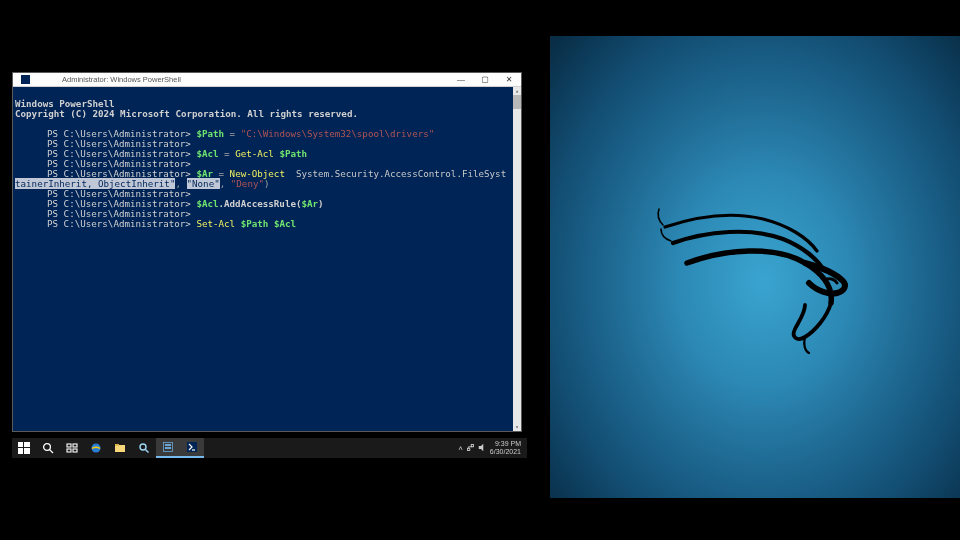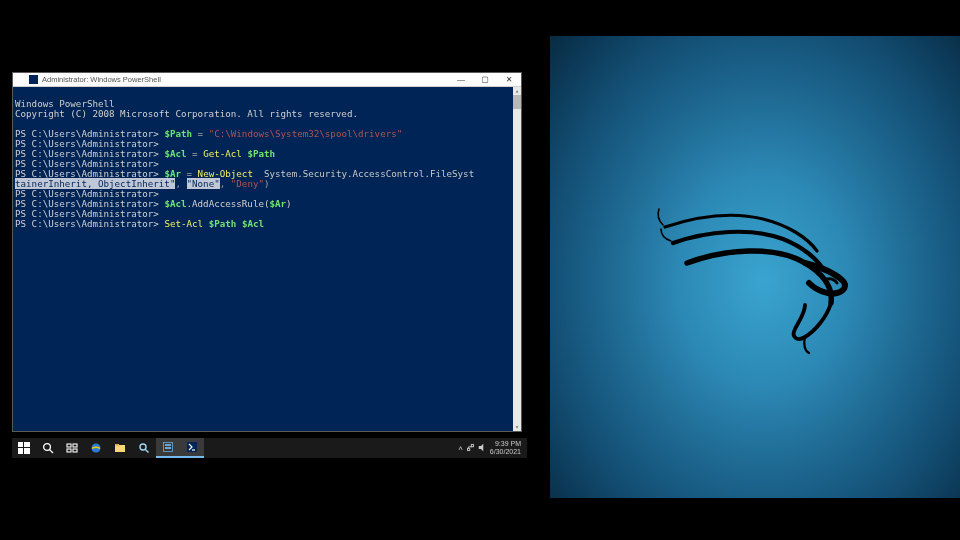--- a/index.html
+++ b/index.html
@@ -24,22 +24,23 @@
     border: 1px solid #5a5a5a;
     display: flex; flex-direction: column;
     box-shadow: 0 2px 8px rgba(0,0,0,0.4);
   }
   .ps-titlebar {
     height: 14px;
     background: #fdfdfd;
     display: flex; align-items: center;
     font-size: 7.5px;
     color: #555;
-    padding-left: 16px;
+    padding-left: 8px;
     border-bottom: 1px solid #d0d0d0;
+    gap: 28px;
   }
   .ps-titlebar .ps-icon {
     width: 9px; height: 9px;
     background: #012456;
     margin-right: 4px;
     display: inline-block;
   }
   .ps-titlebar .title-text { flex: 1; }
   .ps-controls { display: flex; height: 100%; }
   .ps-ctrl {
@@ -76,27 +77,27 @@
     position: absolute;
     left: 0; right: 0;
     height: 8px;
     background: #e8e8e8;
     font-size: 6px; text-align: center; line-height: 8px;
     color: #666;
   }
   .ps-scroll-btn.up { top: 0; }
   .ps-scroll-btn.down { bottom: 0; }
 
-  .tok-prompt { color: #d0d0d0; }
+  .tok-prompt { color: #d0d0d0; margin-left: 32px; }
   .tok-var { color: #6fe36f; font-weight: bold; }
   .tok-op { color: #a0a0a0; }
   .tok-str { color: #b05454; }
   .tok-cmd { color: #f0f060; }
   .tok-type { color: #c8c8c8; }
-  .tok-plain { color: #d0d0d0; }
+  .tok-plain { color: #d0d0d0; font-weight: bold; }
   .tok-sel { background: #c0c8d8; color: #012456; }
 
   
   .win-taskbar {
     position: absolute;
     left: 0; bottom: 0;
     width: 515px; height: 20px;
     background: #1a1a1a;
     display: flex; align-items: center;
   }
@@ -187,21 +188,21 @@
         <span class="ps-icon"></span>
         <span class="title-text">Administrator: Windows PowerShell</span>
         <div class="ps-controls">
           <div class="ps-ctrl">—</div>
           <div class="ps-ctrl">▢</div>
           <div class="ps-ctrl close">✕</div>
         </div>
       </div>
       <div class="ps-body">
 <span class="tok-plain">Windows PowerShell</span>
-<span class="tok-plain">Copyright (C) 2008 Microsoft Corporation. All rights reserved.</span>
+<span class="tok-plain">Copyright (C) 2024 Microsoft Corporation. All rights reserved.</span>
 
 <div id="term-lines"><div><span class="tok-prompt">PS C:\Users\Administrator&gt;</span><span class="tok-plain"> </span><span class="tok-var">$Path</span><span class="tok-op"> = </span><span class="tok-str">"C:\Windows\System32\spool\drivers"</span></div><div><span class="tok-prompt">PS C:\Users\Administrator&gt;</span></div><div><span class="tok-prompt">PS C:\Users\Administrator&gt;</span><span class="tok-plain"> </span><span class="tok-var">$Acl</span><span class="tok-op"> = </span><span class="tok-cmd">Get-Acl</span><span class="tok-plain"> </span><span class="tok-var">$Path</span></div><div><span class="tok-prompt">PS C:\Users\Administrator&gt;</span></div><div><span class="tok-prompt">PS C:\Users\Administrator&gt;</span><span class="tok-plain"> </span><span class="tok-var">$Ar</span><span class="tok-op"> = </span><span class="tok-cmd">New-Object</span><span class="tok-type">  System.Security.AccessControl.FileSyst</span></div><div><span class="tok-sel">tainerInherit, ObjectInherit"</span><span class="tok-op">, </span><span class="tok-sel">"None"</span><span class="tok-op">, </span><span class="tok-str">"Deny"</span><span class="tok-op">)</span></div><div><span class="tok-prompt">PS C:\Users\Administrator&gt;</span></div><div><span class="tok-prompt">PS C:\Users\Administrator&gt;</span><span class="tok-plain"> </span><span class="tok-var">$Acl</span><span class="tok-plain">.AddAccessRule(</span><span class="tok-var">$Ar</span><span class="tok-plain">)</span></div><div><span class="tok-prompt">PS C:\Users\Administrator&gt;</span></div><div><span class="tok-prompt">PS C:\Users\Administrator&gt;</span><span class="tok-plain"> </span><span class="tok-cmd">Set-Acl</span><span class="tok-plain"> </span><span class="tok-var">$Path</span><span class="tok-plain"> </span><span class="tok-var">$Acl</span></div></div>
         <div class="ps-scrollbar">
           <div class="ps-scroll-btn up">▴</div>
           <div class="ps-scroll-thumb" style="top:8px"></div>
           <div class="ps-scroll-btn down">▾</div>
         </div>
       </div>
     </div>
 

